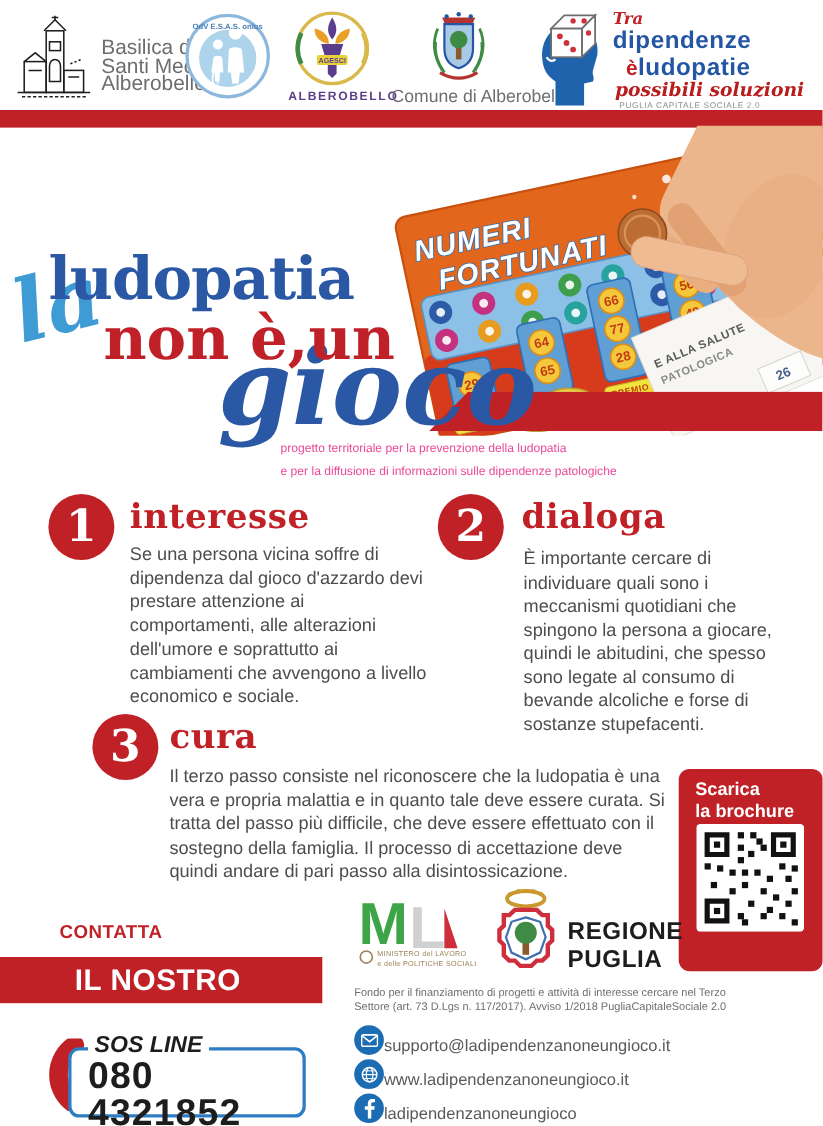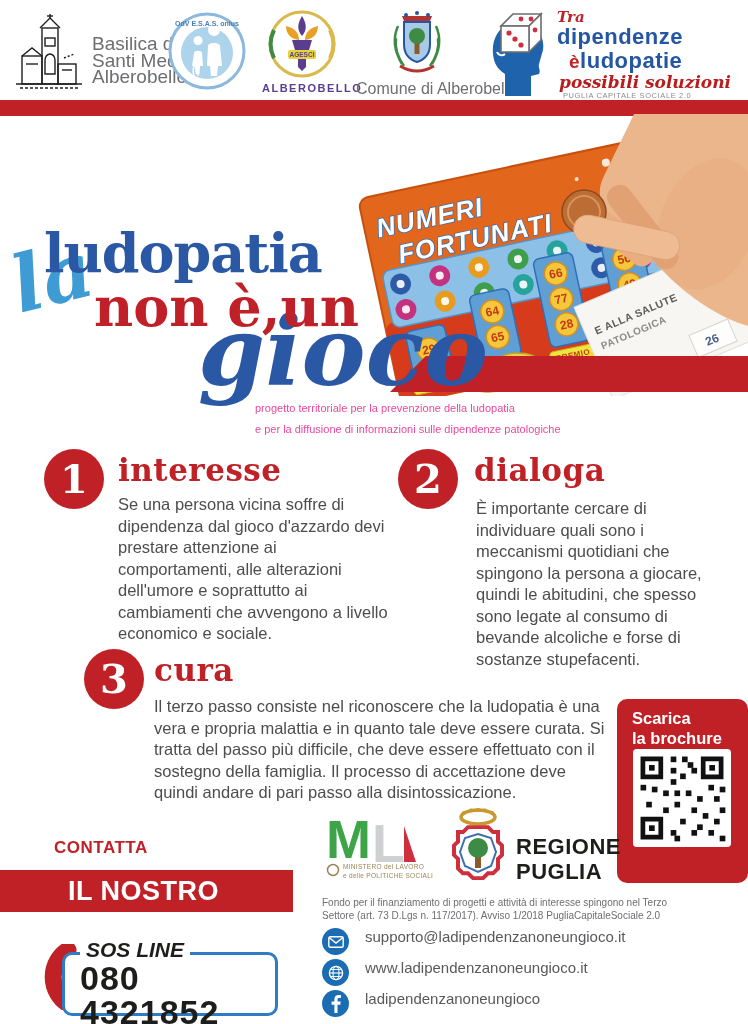--- a/index.html
+++ b/index.html
@@ -38,21 +38,21 @@
   .teambar span{display:block;padding-left:68px;color:#fff;font-weight:bold;font-size:27px;line-height:42px;letter-spacing:.5px}
   .sosbox{left:34px;top:938px;width:244px;height:76px}
   .sosborder{left:28px;top:14px;width:210px;height:58px;border:3px solid #2e7cc3;border-radius:10px;background:#fff}
   .soslabel{left:46px;top:1px;font:italic 800 21px/1 "Liberation Sans",sans-serif;color:#1d1d1b;background:#fff;padding:0 6px;z-index:2}
   .sosnum{left:46px;top:23px;font:800 34px/1 "Liberation Sans",sans-serif;color:#1d1d1b;letter-spacing:1px;z-index:2}
   
   .min-txt{font-size:6.5px;color:#9c8357;line-height:8px;letter-spacing:.3px}
   .regione{left:516px;top:834px;font:800 22px/25px "Liberation Sans",sans-serif;color:#1d1d1b;letter-spacing:.5px}
   .funding{left:322px;top:896px;font-size:10px;line-height:13px;color:#6d6e71}
   .links{left:322px;top:928px;width:420px}
-  .linkrow{display:flex;align-items:flex-start;height:31px;gap:16px}
+  .linkrow{display:flex;align-items:flex-end;height:31px;}
   .linkicon{width:27px;height:27px;border-radius:50%;background:#1c6cb4;flex:0 0 27px;display:flex;align-items:center;justify-content:center}
   .linktext{font-size:15px;color:#58595b}
 </style>
 </head>
 <body>
 
 <div class="poster">
 
   <svg class="abs" style="left:14px;top:14px" width="72" height="80" viewBox="0 0 72 80">
     <g stroke="#1f1f1f" fill="none" stroke-width="1.4">
@@ -405,21 +405,21 @@
     <path d="M30,20 h10 l5,5 h5 v10 l4,4 v10 l-4,4 v10 l-5,5 h-5 l-5,5 h-10 l-5,-5 h-5 l-5,-5 v-10 l-4,-4 v-10 l4,-4 v-10 h5 l5,-5 z" transform="translate(0,2) scale(1,0.96)" fill="#fff" stroke="#cf2e3c" stroke-width="4"></path>
     <path d="M30,28 l13,4 l5,14 l-5,14 l-13,6 l-13,-6 l-5,-14 l5,-14 z" fill="none" stroke="#3f6fb0" stroke-width="2"></path>
     <rect x="27" y="46" width="6" height="16" fill="#8a5a2b"></rect>
     <circle cx="30" cy="42" r="10" fill="#3d8b44"></circle>
   </svg>
   <div class="abs regione">
     <div>REGIONE</div>
     <div>PUGLIA</div>
   </div>
   <div class="abs funding">
-    <div>Fondo per il finanziamento di progetti e attività di interesse spingono nel Terzo</div>
+    <div>Fondo per il finanziamento di progetti e attività di interesse cercare nel Terzo</div>
     <div>Settore (art. 73 D.Lgs n. 117/2017). Avviso 1/2018 PugliaCapitaleSociale 2.0</div>
   </div>
 
   <div class="abs links">
     <div class="linkrow">
       <span class="linkicon">
         <svg width="16" height="12" viewBox="0 0 16 12">
             <rect x="0.8" y="0.8" width="14.4" height="10.4" rx="1.5" fill="none" stroke="#fff" stroke-width="1.4"></rect>
             <path d="M1,1.5 L8,7 L15,1.5" fill="none" stroke="#fff" stroke-width="1.4"></path>
           </svg>

